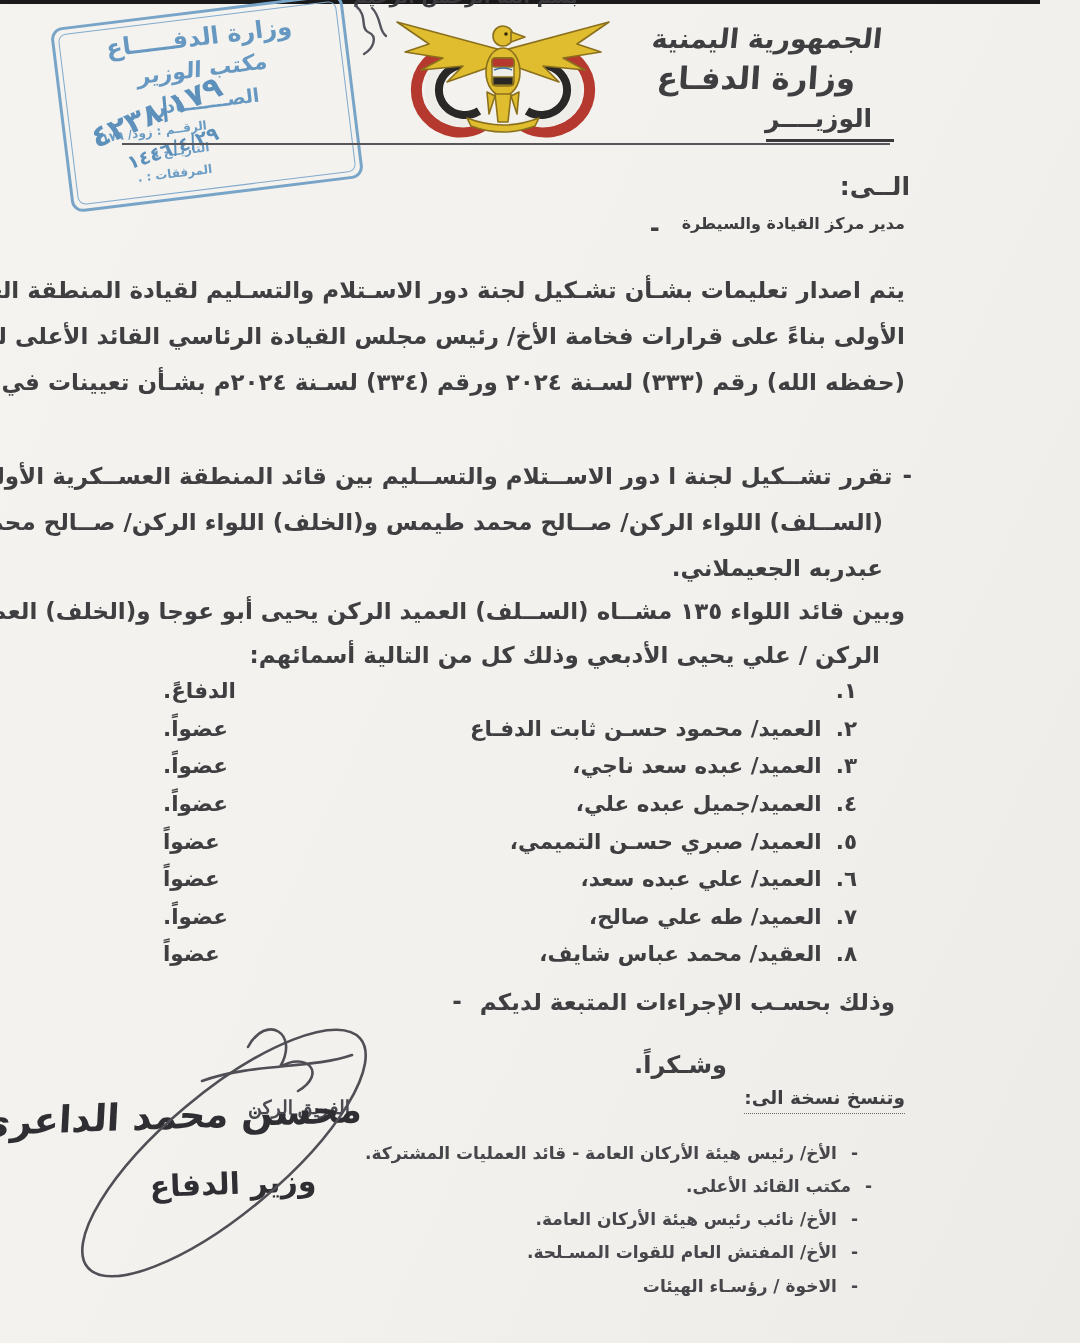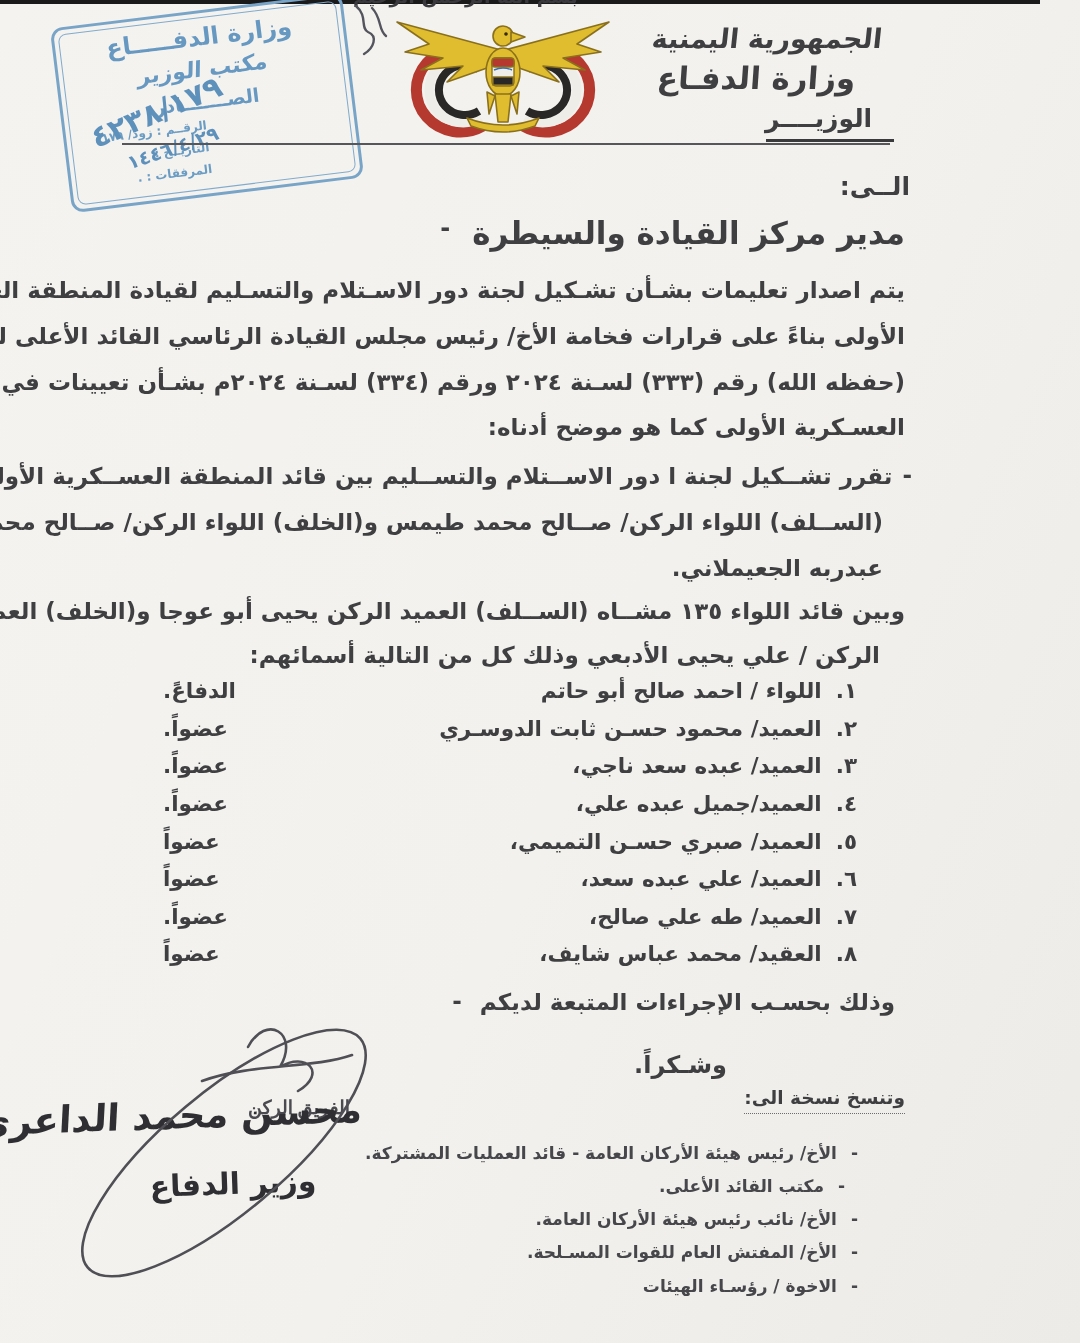--- a/index.html
+++ b/index.html
@@ -105,47 +105,45 @@
   <div class="t republic">الجمهورية اليمنية</div>
   <div class="t ministry-c">وزارة الدفـاع</div>
   <div class="t minister">الوزيــــر</div>
   <div class="minister-line"></div>
   <div class="longline"></div>
 
   <div class="t tolabel">الــى:</div>
 
   <div class="row" style="right:175px;top:214px;gap:22px;">
     <span class="dash" style="font-size:24px;">-</span>
-    <span class="t p" style="position:static;font-size:31px;">مدير مركز القيادة والسيطرة</span>
+    <span class="t p" style="position:static;font-size:16px;">مدير مركز القيادة والسيطرة</span>
   </div>
 
   <div class="t p" style="right:175px;top:276px;">يتم اصدار تعليمات بشـأن تشـكيل لجنة دور الاسـتلام والتسـليم لقيادة المنطقة العسـكرية</div>
   <div class="t p" style="right:175px;top:322px;">الأولى بناءً على قرارات فخامة الأخ/ رئيس مجلس القيادة الرئاسي القائد الأعلى للقوات المسـلحة</div>
   <div class="t p" style="right:175px;top:368px;">(حفظه الله) رقم (٣٣٣) لسـنة ٢٠٢٤ ورقم (٣٣٤) لسـنة ٢٠٢٤م بشـأن تعيينات في قيادة المنطقة</div>
-  <div class="t p" style="right:175px;top:413px;">العسـكرية الأولى كما هو موضح أدناه:</div>
 
   <div class="row" style="right:168px;top:462px;gap:10px;">
     <span class="t p" style="position:static;">تقرر تشــكيل لجنة ا دور الاســتلام والتســليم بين قائد المنطقة العســكرية الأولى</span>
     <span class="dash" style="font-size:23px;">-</span>
   </div>
   <div class="t p" style="right:197px;top:508px;">(الســلف) اللواء الركن/ صــالح محمد طيمس و(الخلف) اللواء الركن/ صــالح محمد</div>
   <div class="t p" style="right:197px;top:554px;">عبدربه الجعيملاني.</div>
 
   <div class="t p" style="right:175px;top:597px;">وبين قائد اللواء ١٣٥ مشــاه (الســلف) العميد الركن يحيى أبو عوجا و(الخلف) العميد</div>
   <div class="t p" style="right:200px;top:641px;">الركن / علي يحيى الأدبعي وذلك كل من التالية أسمائهم:</div>
 
   <div class="list-row" style="right:223px;top:678px;">
     <span>١.</span>
-      <span>اللواء / احمد صالح أبو حاتم</span>
   </div>
   <div class="t role" style="left:163px;top:678px;">الدفاعً.</div>
 
   <div class="list-row" style="right:223px;top:716px;">
     <span>٢.</span>
-      <span>العميد/ محمود حسـن ثابت الدوسـري</span>
+      <span>العميد/ محمود حسـن ثابت الدفـاع</span>
   </div>
   <div class="t role" style="left:163px;top:716px;">عضواً.</div>
 
   <div class="list-row" style="right:223px;top:753px;">
     <span>٣.</span>
       <span>العميد/ عبده سعد ناجي،</span>
   </div>
   <div class="t role" style="left:163px;top:753px;">عضواً.</div>
 
   <div class="list-row" style="right:223px;top:791px;">
@@ -193,21 +191,21 @@
   <div class="sig-rank">الفريق الركن</div>
   <div class="sig-name">محسن محمد الداعري</div>
   <div class="sig-title">وزير الدفاع</div>
 
   <div class="t cc-head">وتنسخ نسخة الى:</div>
 
   <div class="row" style="right:222px;top:1143px;gap:14px;">
     <span class="t cc" style="position:static;">الأخ/ رئيس هيئة الأركان العامة - قائد العمليات المشتركة.</span>
     <span class="dash" style="font-size:17px;color:#46464b;">-</span>
   </div>
-  <div class="row" style="right:235px;top:1176px;gap:14px;">
+  <div class="row" style="right:208px;top:1176px;gap:14px;">
     <span class="t cc" style="position:static;">مكتب القائد الأعلى.</span>
     <span class="dash" style="font-size:17px;color:#46464b;">-</span>
   </div>
   <div class="row" style="right:222px;top:1209px;gap:14px;">
     <span class="t cc" style="position:static;">الأخ/ نائب رئيس هيئة الأركان العامة.</span>
     <span class="dash" style="font-size:17px;color:#46464b;">-</span>
   </div>
   <div class="row" style="right:222px;top:1242px;gap:14px;">
     <span class="t cc" style="position:static;">الأخ/ المفتش العام للقوات المسـلحة.</span>
     <span class="dash" style="font-size:17px;color:#46464b;">-</span>

